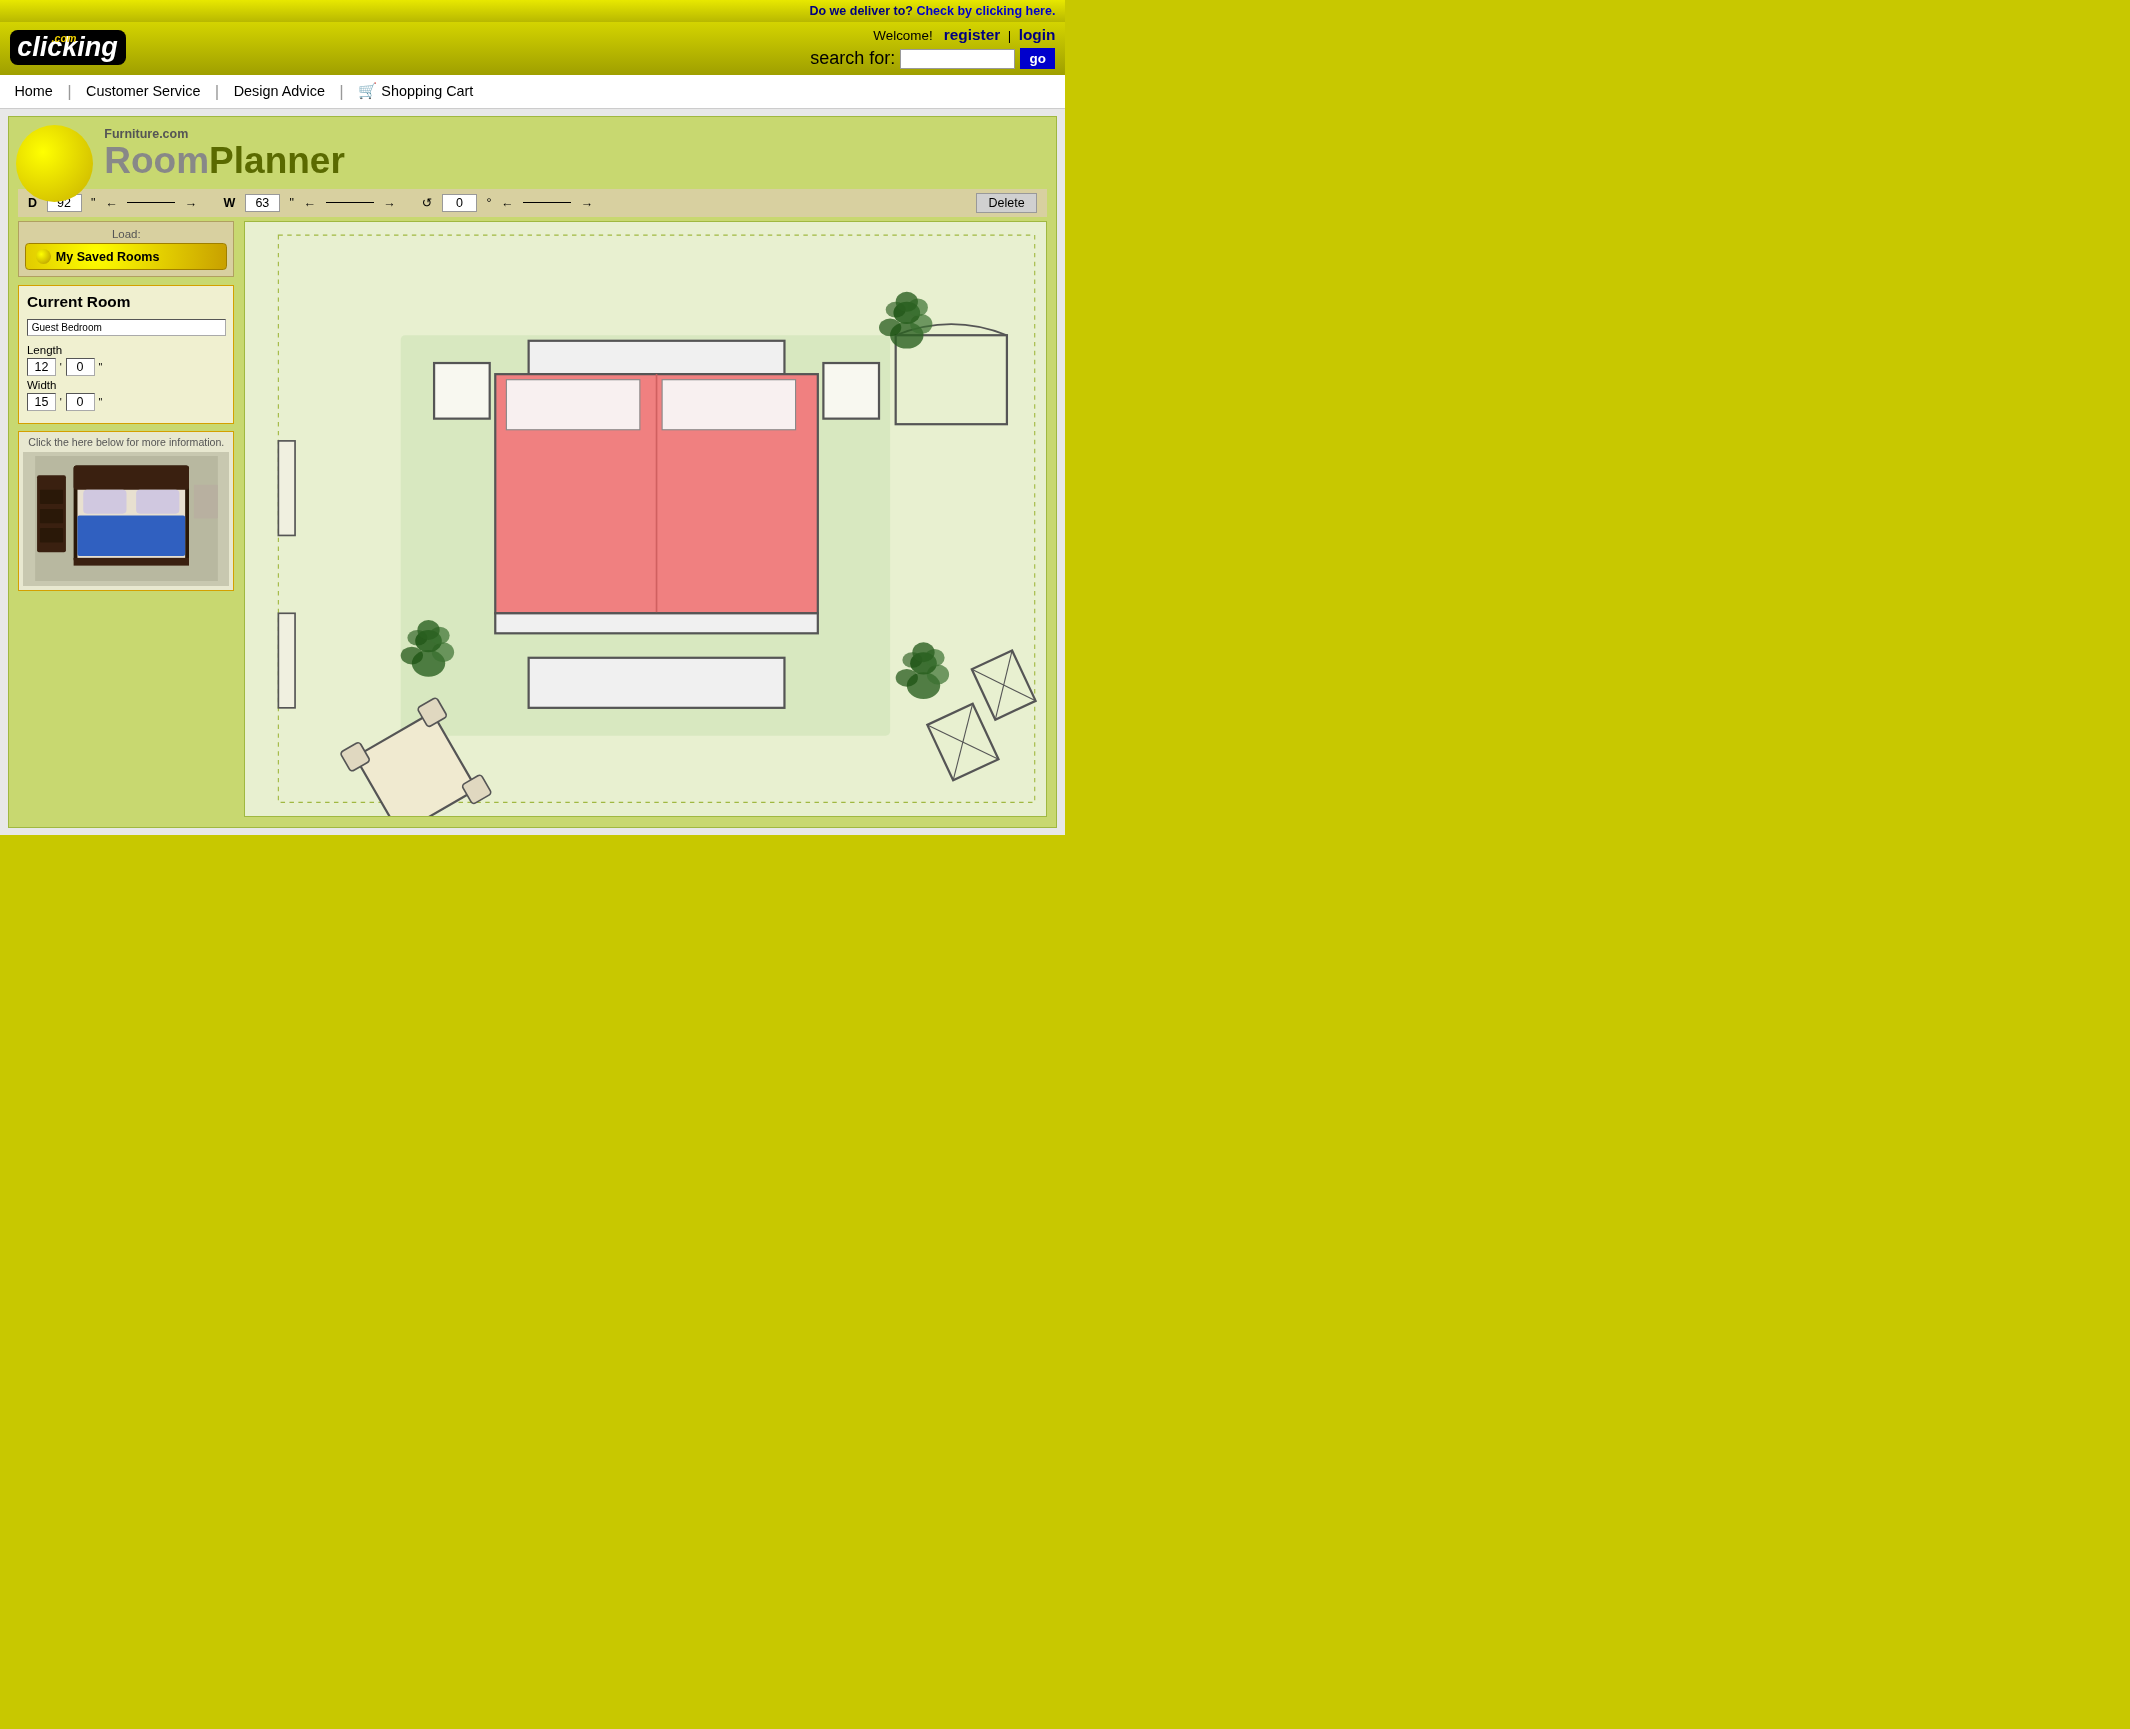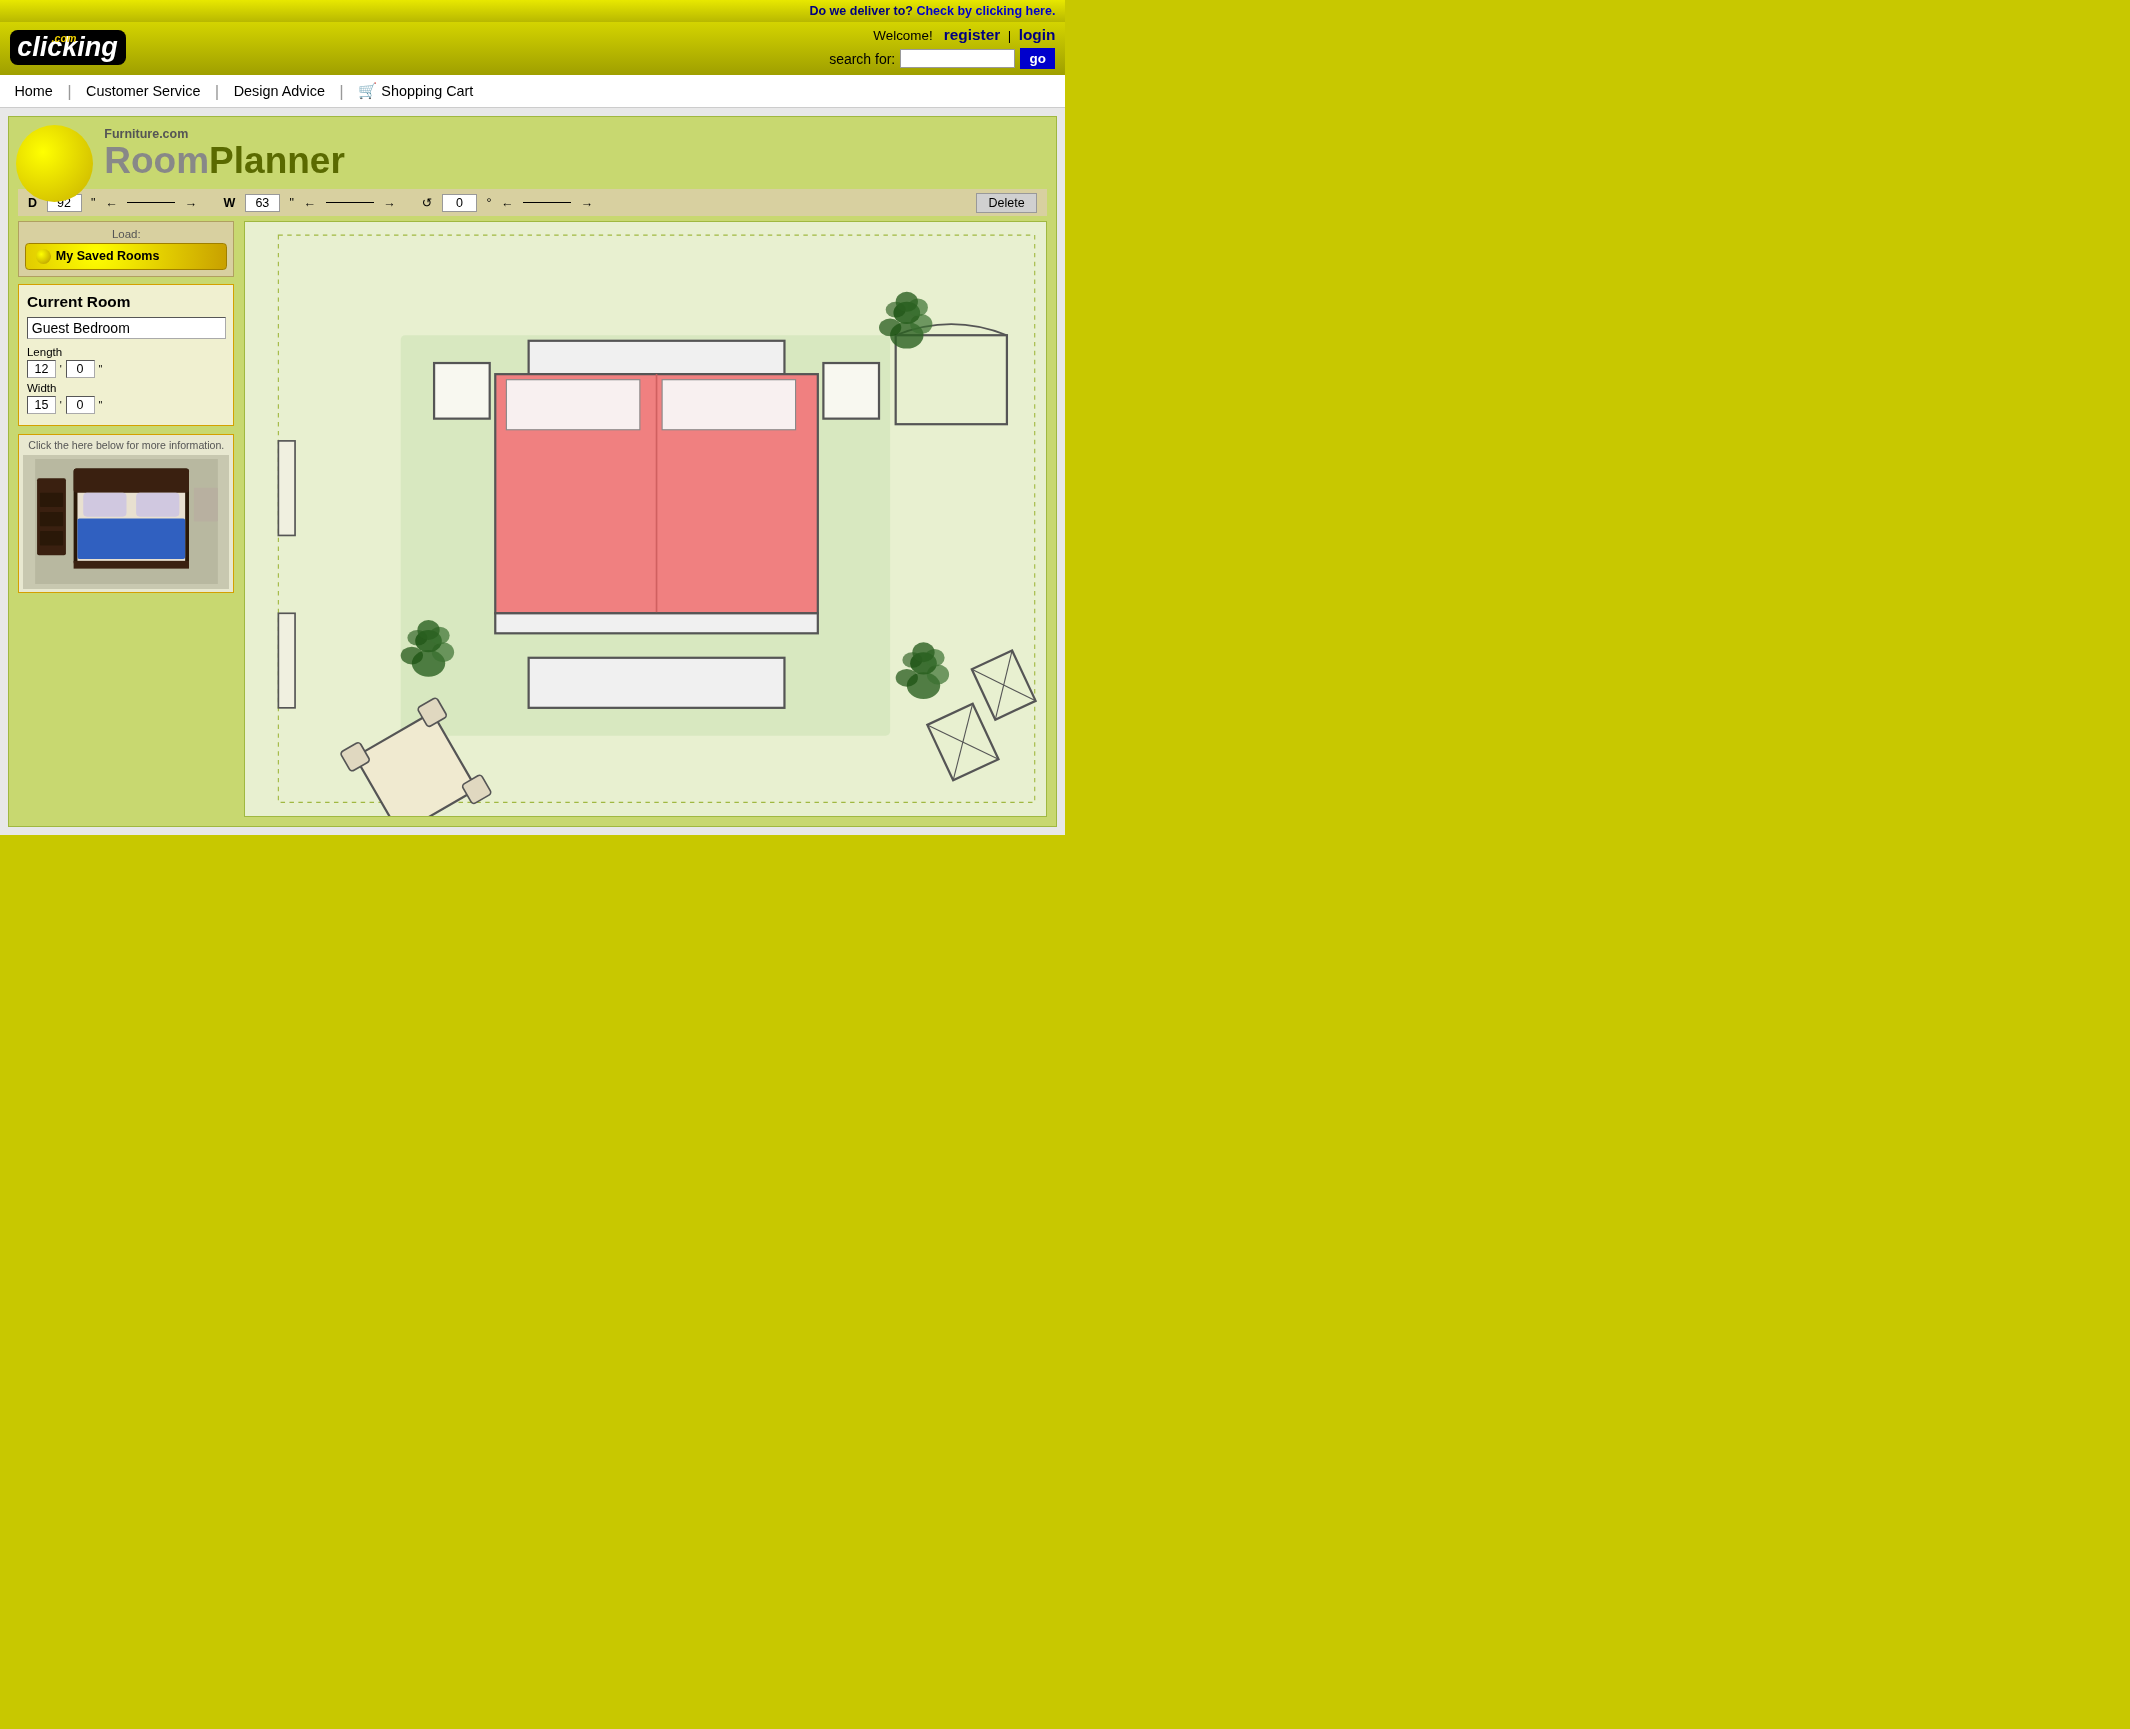--- a/index.html
+++ b/index.html
@@ -34,21 +34,21 @@
       font-style: italic;
       margin-right: 3.8px;
       line-height: 1;
     }
     .header-right { text-align: right; }
     .header-right .welcome-row { font-size: 13.4px; color: #000; margin-bottom: 3.8px; }
     .header-right .welcome-row .register-link, .header-right .welcome-row .login-link {
       color: #000080; font-weight: bold; font-size: 15.4px; text-decoration: none;
     }
     .header-right .search-row { display: flex; align-items: center; gap: 4.8px; justify-content: flex-end; }
-    .header-right .search-label { font-size: 14px; }
+    .header-right .search-label { font-size: 18px; }
     .search-input { border: 1px solid #999; padding: 1.9px 3.8px; width: 115px; font-size: 12.5px; }
     .go-btn {
       background: #0000cc;
       color: white;
       border: none;
       padding: 2.9px 9.6px;
       font-size: 13.4px;
       font-weight: bold;
       cursor: pointer;
     }
@@ -171,21 +171,21 @@
       margin-top: 2.9px;
     }
 
     .current-room-box {
       border: 1.9px solid #d4a000;
       background: #f0f0d0;
       padding: 7.7px;
       margin-bottom: 7.7px;
     }
     .current-room-title { font-size: 15.4px; font-weight: bold; margin-bottom: 5.8px; }
-    .room-name-input { width: 100%; border: 1.9px inset #aaa; padding: 1.9px 3.8px; font-size: 14px; margin-bottom: 7.7px; }
+    .room-name-input { width: 100%; border: 1.9px inset #aaa; padding: 1.9px 3.8px; font-size: 10px; margin-bottom: 7.7px; }
     .dim-row { font-size: 11.5px; margin-bottom: 3.8px; }
     .dim-row label { display: block; margin-bottom: 1.9px; }
     .dim-fields { display: flex; align-items: center; gap: 3.8px; }
     .small-dim-input { width: 29px; border: 1.9px inset #aaa; padding: 1px 2.9px; text-align: center; font-size: 12.5px; }
     .ft-label { font-size: 10.6px; }
 
     .room-actions { margin-top: 7.7px; }
     .room-action-item {
       display: flex;
       align-items: center;

